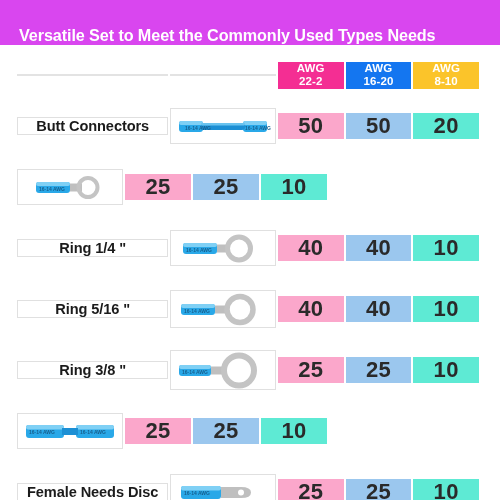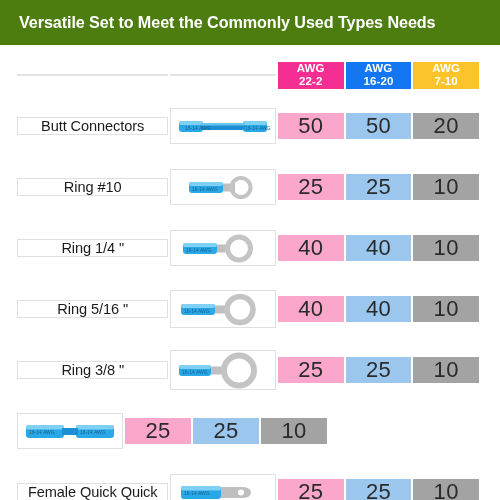--- a/index.html
+++ b/index.html
@@ -20,23 +20,23 @@
     background: #ffffff;
   }
 
   
   .banner {
     position: absolute;
     left: 0;
     top: 0;
     width: 500px;
     height: 45px;
-    background: #4d7c0f;
+    background: #d946ef;
     display: flex;
-    align-items: center;
+    align-items: flex-end;
   }
   .banner-title {
     color: #ffffff;
     font-size: 16.2px;
     font-weight: bold;
     letter-spacing: -0.1px;
     padding-left: 19px;
     white-space: nowrap;
   }
 
@@ -48,21 +48,21 @@
     width: 462px;
     display: flex;
     flex-direction: column;
   }
   .row {
     display: flex;
     align-items: center;
     margin-bottom: 2px;
   }
   .row-head { height: 38px; }
-  .row-body { height: 59px; }
+  .row-body { height: 59px; font-weight: bold; }
 
   .cell {
     box-sizing: border-box;
     display: flex;
     align-items: center;
     justify-content: center;
     margin-right: 2px;
   }
   .cell:last-child { margin-right: 0; }
 
@@ -96,21 +96,21 @@
     letter-spacing: -0.1px;
     white-space: nowrap;
   }
   .b-img {
     background: #ffffff;
     border: 1px solid #E0E0E0;
     position: relative;
   }
   .b-pink   { background: #FBA7CB; }
   .b-blue   { background: #9BC7EE; }
-  .b-yellow { background: #a3a3a3; }
+  .b-yellow { background: #5eead4; }
   .b-val {
     font-size: 22px;
     color: #2A2A2A;
     letter-spacing: 0.3px;
   }
 
   
   .conn { display: block; }
 </style>
 </head>
@@ -138,21 +138,21 @@
       <div class="cell c-awg h-blue">
         <div class="h-awg-text">
           <div>AWG</div>
           <div>16-20</div>
         </div>
       </div>
 
       <div class="cell c-awg h-yellow">
         <div class="h-awg-text">
           <div>AWG</div>
-          <div>7-10</div>
+          <div>8-10</div>
         </div>
       </div>
     </div>
 
     <div class="row row-body">
       <div class="cell c-name b-name">Butt Connectors</div>
       <div class="cell c-img b-img">
         <svg class="conn" width="100" height="34" viewBox="0 0 100 34">
           <rect x="6" y="12" width="24" height="11" rx="3" fill="#29A8E8"></rect>
           <rect x="6" y="12" width="24" height="4" rx="2" fill="#7FD0F5"></rect>
@@ -169,21 +169,20 @@
         </div>
       <div class="cell c-awg b-blue">
           <span class="b-val">50</span>
         </div>
       <div class="cell c-awg b-yellow">
           <span class="b-val">20</span>
         </div>
     </div>
 
     <div class="row row-body">
-      <div class="cell c-name b-name">Ring #10</div>
       <div class="cell c-img b-img">
         <svg class="conn" width="100" height="34" viewBox="0 0 100 34">
           <rect x="16" y="12" width="34" height="11" rx="3" fill="#29A8E8"></rect>
           <rect x="16" y="12" width="34" height="4" rx="2" fill="#7FD0F5"></rect>
           <rect x="50" y="13.5" width="12" height="8" fill="#BFBFBF"></rect>
           <circle cx="68" cy="17.5" r="9.5" fill="none" stroke="#C4C4C4" stroke-width="4"></circle>
           <text x="19" y="20.5" font-family="'Liberation Sans',sans-serif" font-size="5" fill="#17608F">16-14 AWG</text>
         </svg>
       </div>
       <div class="cell c-awg b-pink">
@@ -280,21 +279,21 @@
         </div>
       <div class="cell c-awg b-blue">
           <span class="b-val">25</span>
         </div>
       <div class="cell c-awg b-yellow">
           <span class="b-val">10</span>
         </div>
     </div>
 
     <div class="row row-body">
-      <div class="cell c-name b-name">Female Quick Quick</div>
+      <div class="cell c-name b-name">Female Needs Disc</div>
       <div class="cell c-img b-img">
         <svg class="conn" width="100" height="34" viewBox="0 0 100 34">
           <rect x="8" y="11" width="40" height="13" rx="3" fill="#29A8E8"></rect>
           <rect x="8" y="11" width="40" height="4.5" rx="2" fill="#7FD0F5"></rect>
           <path d="M48 12 L68 12 Q78 12 78 17.5 Q78 23 68 23 L48 23 Z" fill="#BFBFBF"></path>
           <circle cx="68" cy="17.5" r="3" fill="#FFFFFF"></circle>
           <text x="11" y="20" font-family="'Liberation Sans',sans-serif" font-size="5" fill="#17608F">16-14 AWG</text>
         </svg>
       </div>
       <div class="cell c-awg b-pink">

